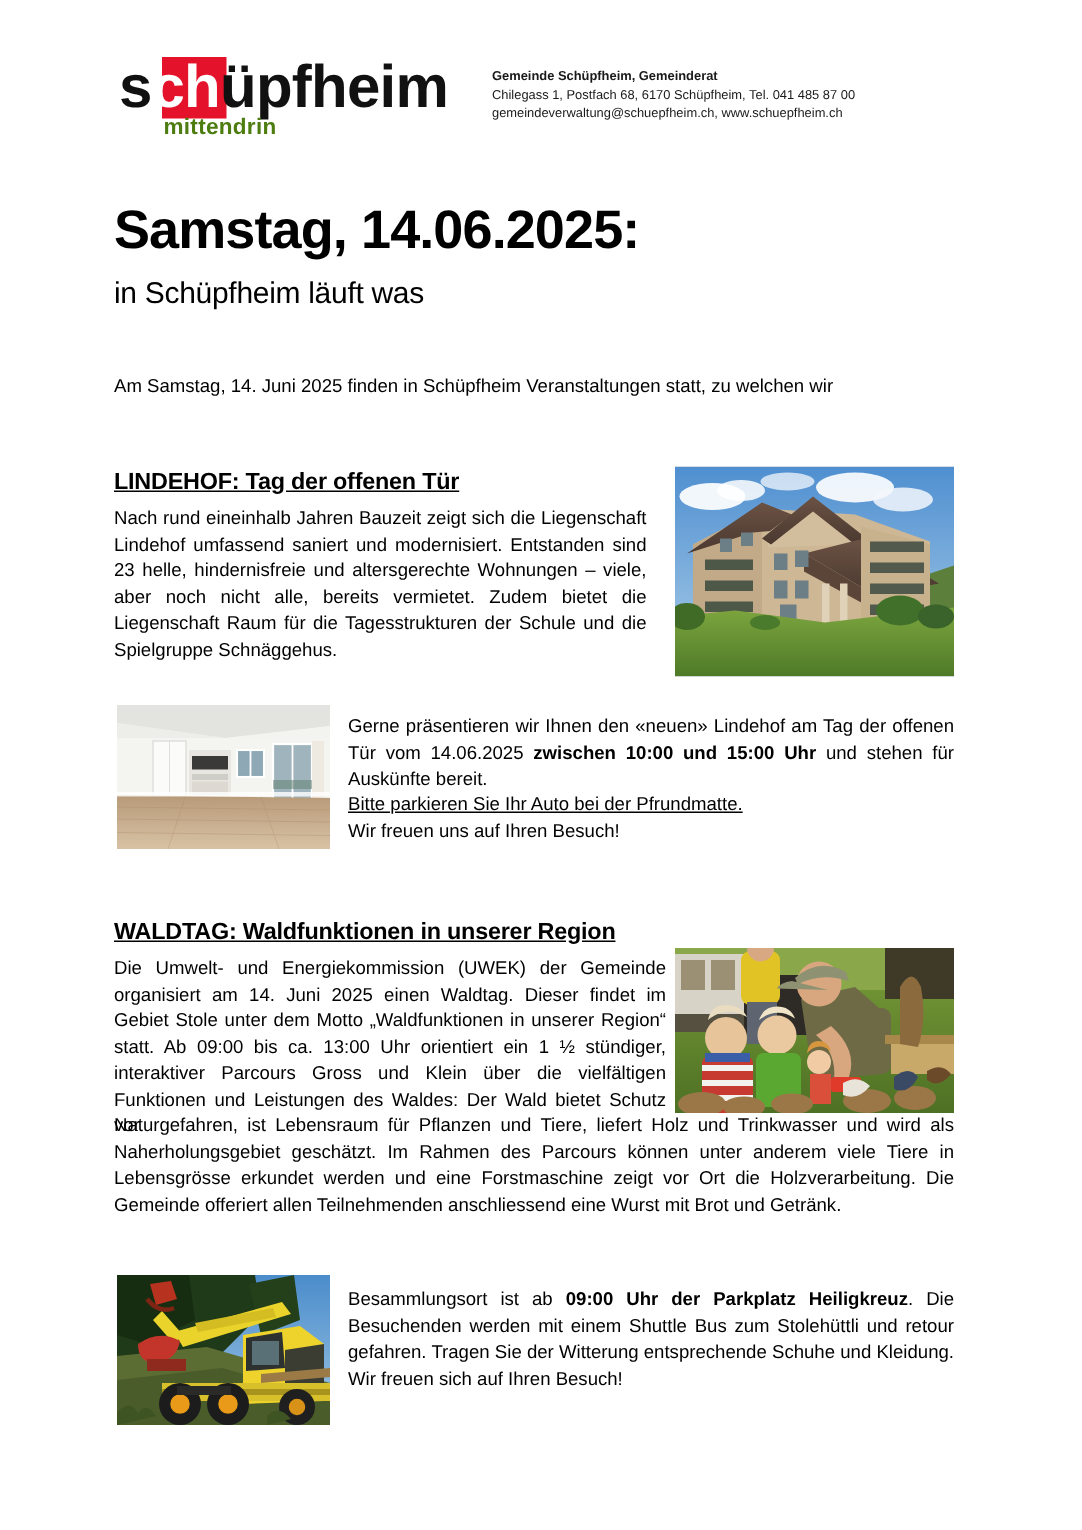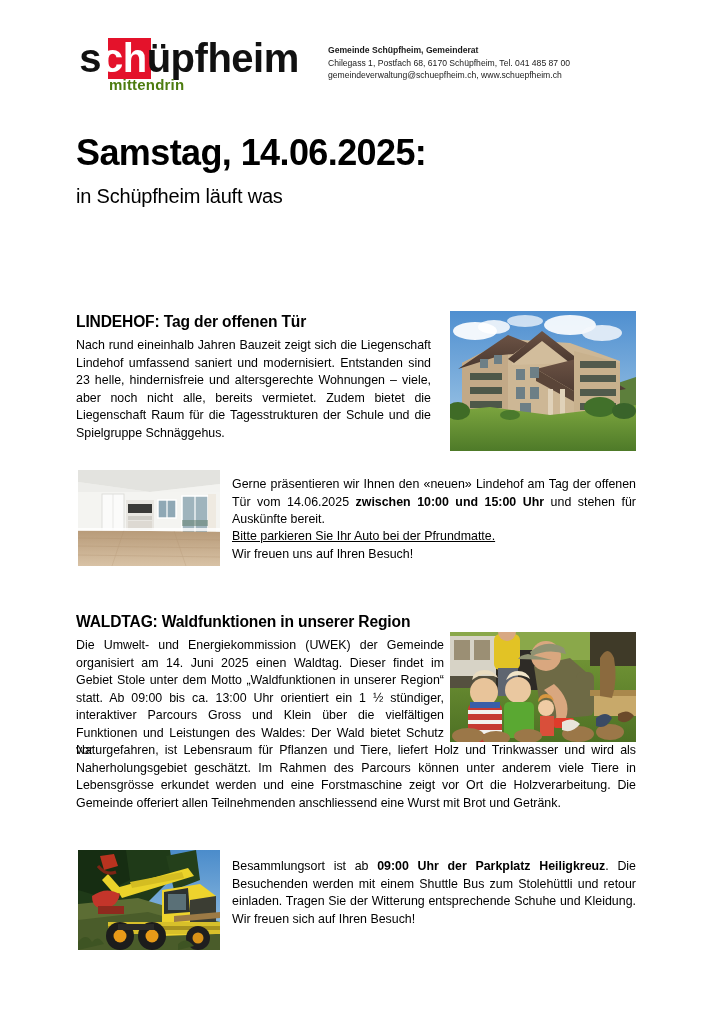--- a/index.html
+++ b/index.html
@@ -110,20 +110,21 @@
     width: 560px;
     font-size: 12.4px;
     line-height: 17.5px;
   }
   .sec-head {
     position: absolute;
     font-size: 15.6px;
     font-weight: 700;
     letter-spacing: -0.15px;
     white-space: nowrap;
+    text-decoration: underline;
   }
   .para {
     position: absolute;
     font-size: 12.4px;
     line-height: 17.5px;
   }
   .para b, .para .bold { font-weight: 700; }
 
   
   .photo {
@@ -150,20 +151,21 @@
       <div class="b">Gemeinde Schüpfheim, Gemeinderat</div>
       <div>Chilegass 1, Postfach 68, 6170 Schüpfheim, Tel. 041 485 87 00</div>
       <div>gemeindeverwaltung@schuepfheim.ch, www.schuepfheim.ch</div>
     </div>
   </div>
 
   <div class="title-main">Samstag, 14.06.2025:</div>
   <div class="title-sub">in Schüpfheim läuft was</div>
 
   <div class="intro">
+    <div>Am Samstag, 14. Juni 2025 finden in Schüpfheim Veranstaltungen statt, zu welchen wir</div>
   </div>
 
   <div class="sec-head" style="left:76px; top:313px;">LINDEHOF: Tag der offenen Tür</div>
 
   <div class="para" style="left:76px; top:337px; width:355px; text-align:justify;">Nach rund eineinhalb Jahren Bauzeit zeigt sich die Liegenschaft Lindehof umfassend saniert und modernisiert. Entstanden sind 23 helle, hindernisfreie und altersgerechte Wohnungen – viele, aber noch nicht alle, bereits vermietet. Zudem bietet die Liegenschaft Raum für die Tagesstrukturen der Schule und die Spielgruppe Schnäggehus.</div>
 
   <div class="photo" style="left:450px; top:311px; width:186px; height:140px;">
     <svg viewBox="0 0 186 140" preserveAspectRatio="none" aria-hidden="true">
       <defs>
         <linearGradient id="skyG" x1="0" y1="0" x2="0" y2="1">
@@ -414,16 +416,16 @@
       <rect x="40" y="74" width="36" height="6" fill="#2a2a28"></rect>
 
       <path d="M96,66 L142,62 L142,68 L96,72 Z" fill="#9c7a45"></path>
 
       <path d="M0,92 q8,-10 14,0 q6,-8 12,2 L0,100 Z" fill="#3e5423"></path>
       <path d="M100,94 q8,-8 16,2 L100,100 Z" fill="#3e5423"></path>
     </svg>
   </div>
 
   <div class="para" style="left:232px; top:858px; width:404px; text-align:justify;">
-    <span>Besammlungsort ist ab </span><span class="bold">09:00 Uhr der Parkplatz Heiligkreuz</span><span>. Die Besuchenden werden mit einem Shuttle Bus zum Stolehüttli und retour einladen. Tragen Sie der Witterung entsprechende Schuhe und Kleidung. Wir freuen sich auf Ihren Besuch!</span>
+    <span>Besammlungsort ist ab </span><span class="bold">09:00 Uhr der Parkplatz Heiligkreuz</span><span>. Die Besuchenden werden mit einem Shuttle Bus zum Stolehüttli und retour gefahren. Tragen Sie der Witterung entsprechende Schuhe und Kleidung. Wir freuen sich auf Ihren Besuch!</span>
   </div>
 
 </div>
 
 </body></html>

